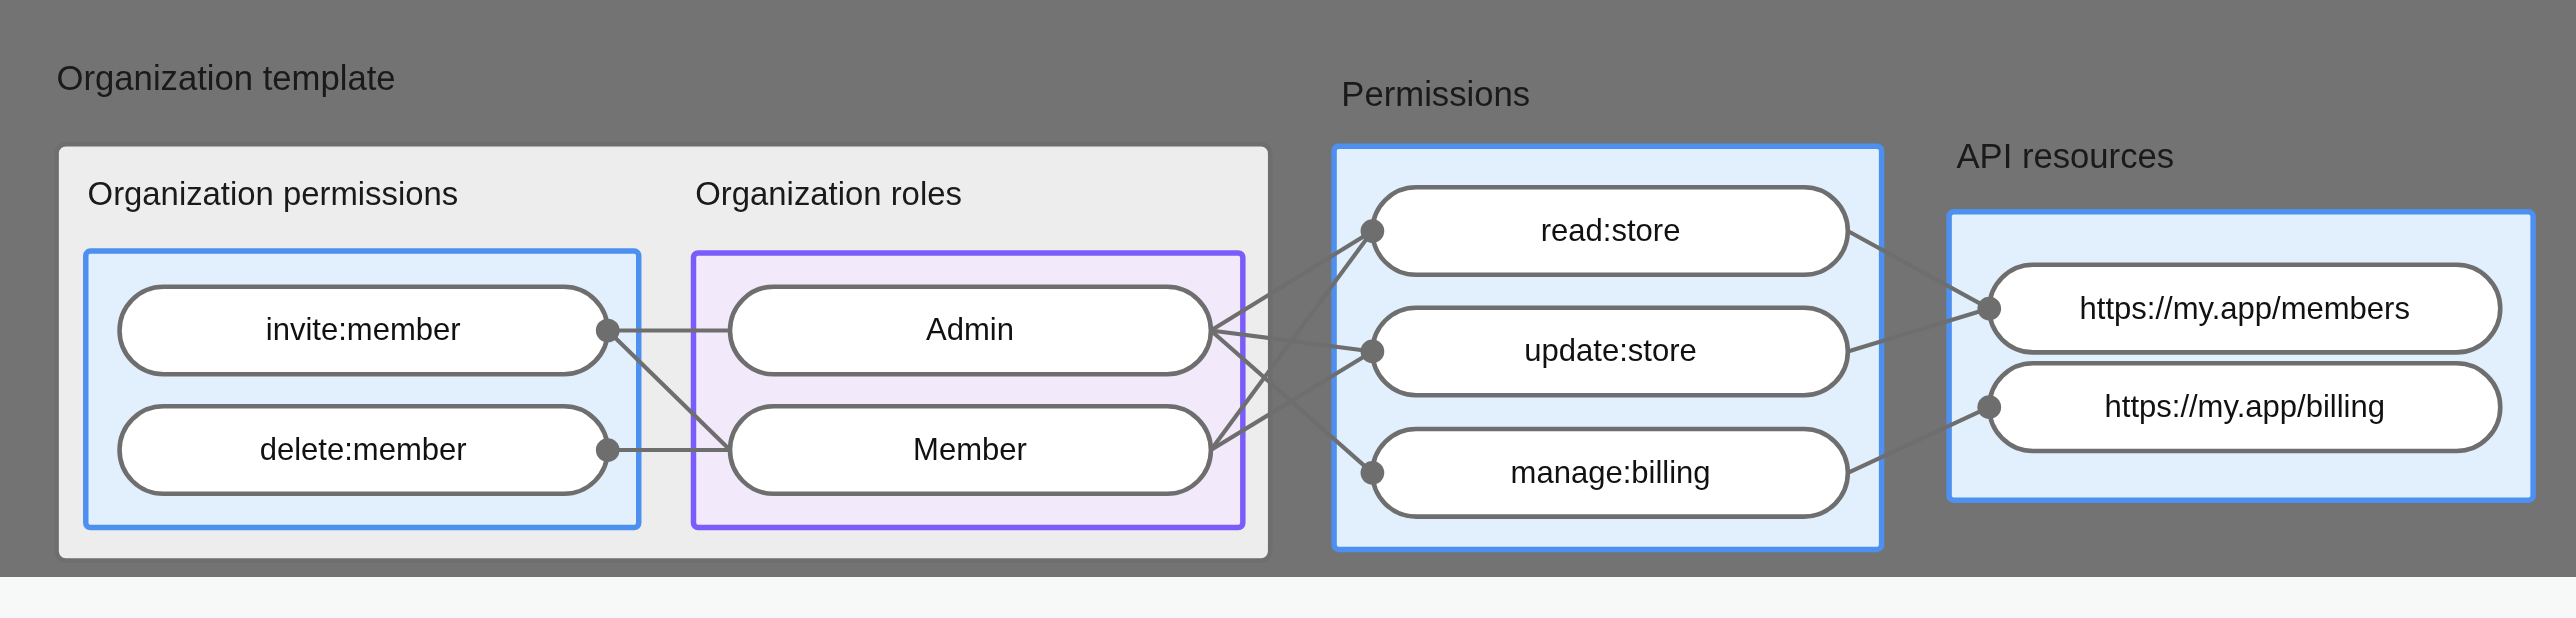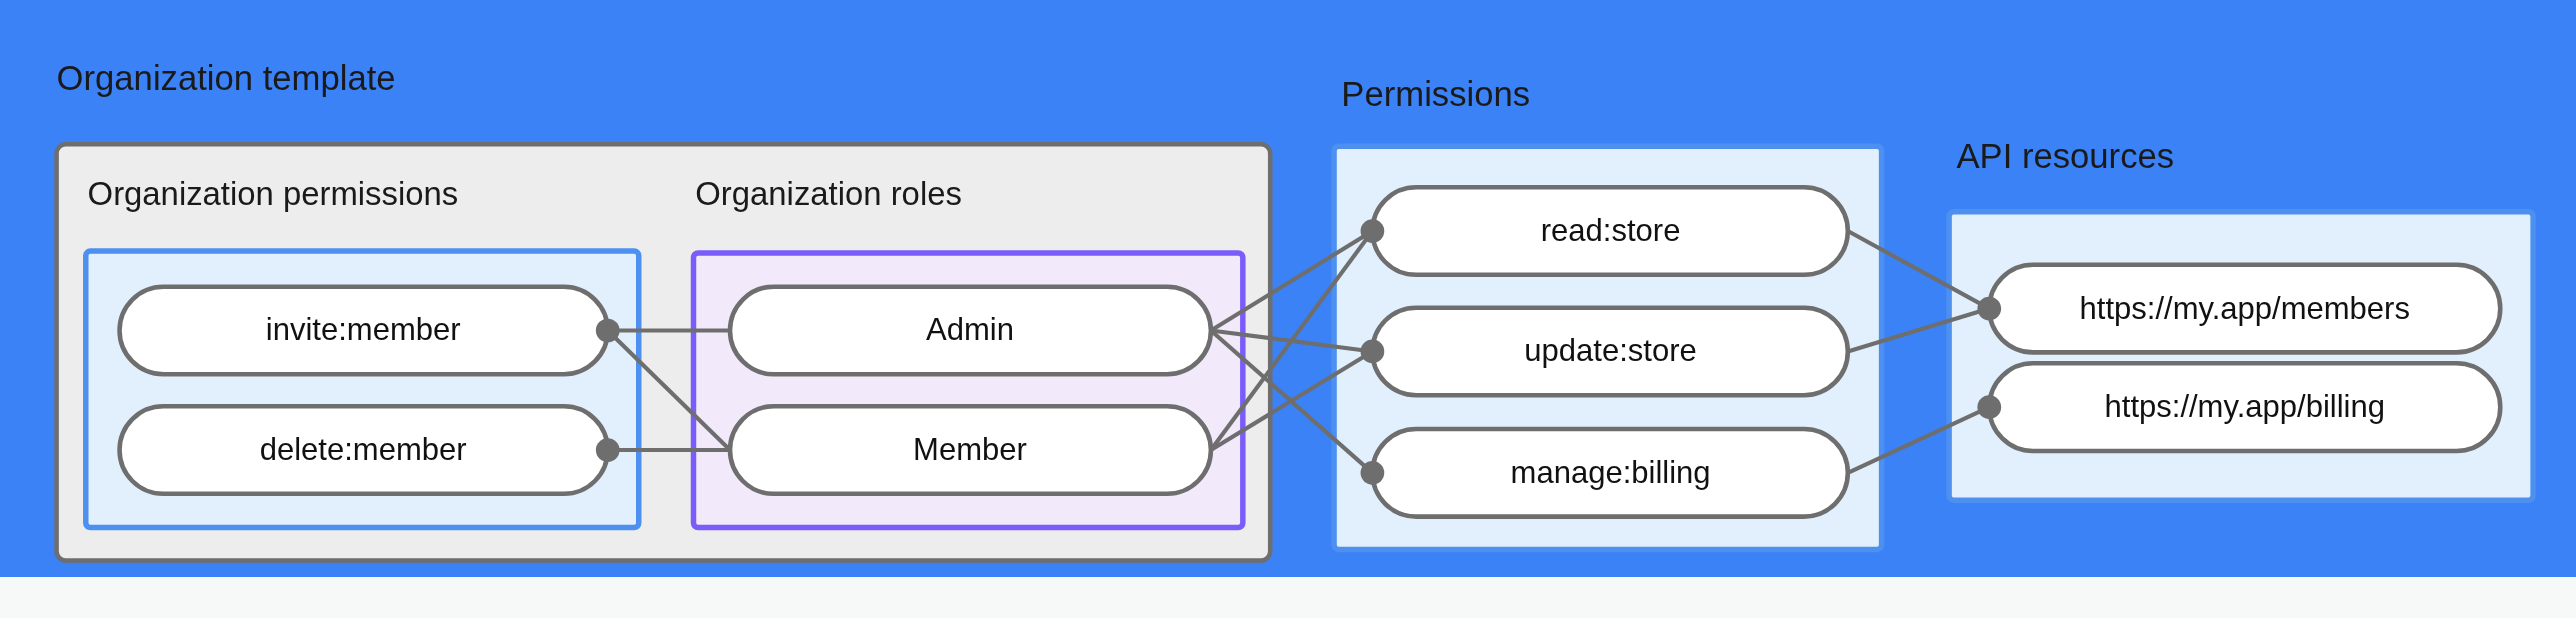--- a/index.html
+++ b/index.html
@@ -10,21 +10,21 @@
   body {
     width: 2576px;
     height: 619px;
     font-family: "Liberation Sans", sans-serif;
     overflow: hidden;
   }
   #stage {
     position: relative;
     width: 2576px;
     height: 577px;
-    background: #3b82f6;
+    background: #737373;
   }
   svg#diagram {
     position: absolute;
     inset: 0;
     width: 2576px;
     height: 619px;
     display: block;
   }
   .grp-label {
     font-size: 38px;

